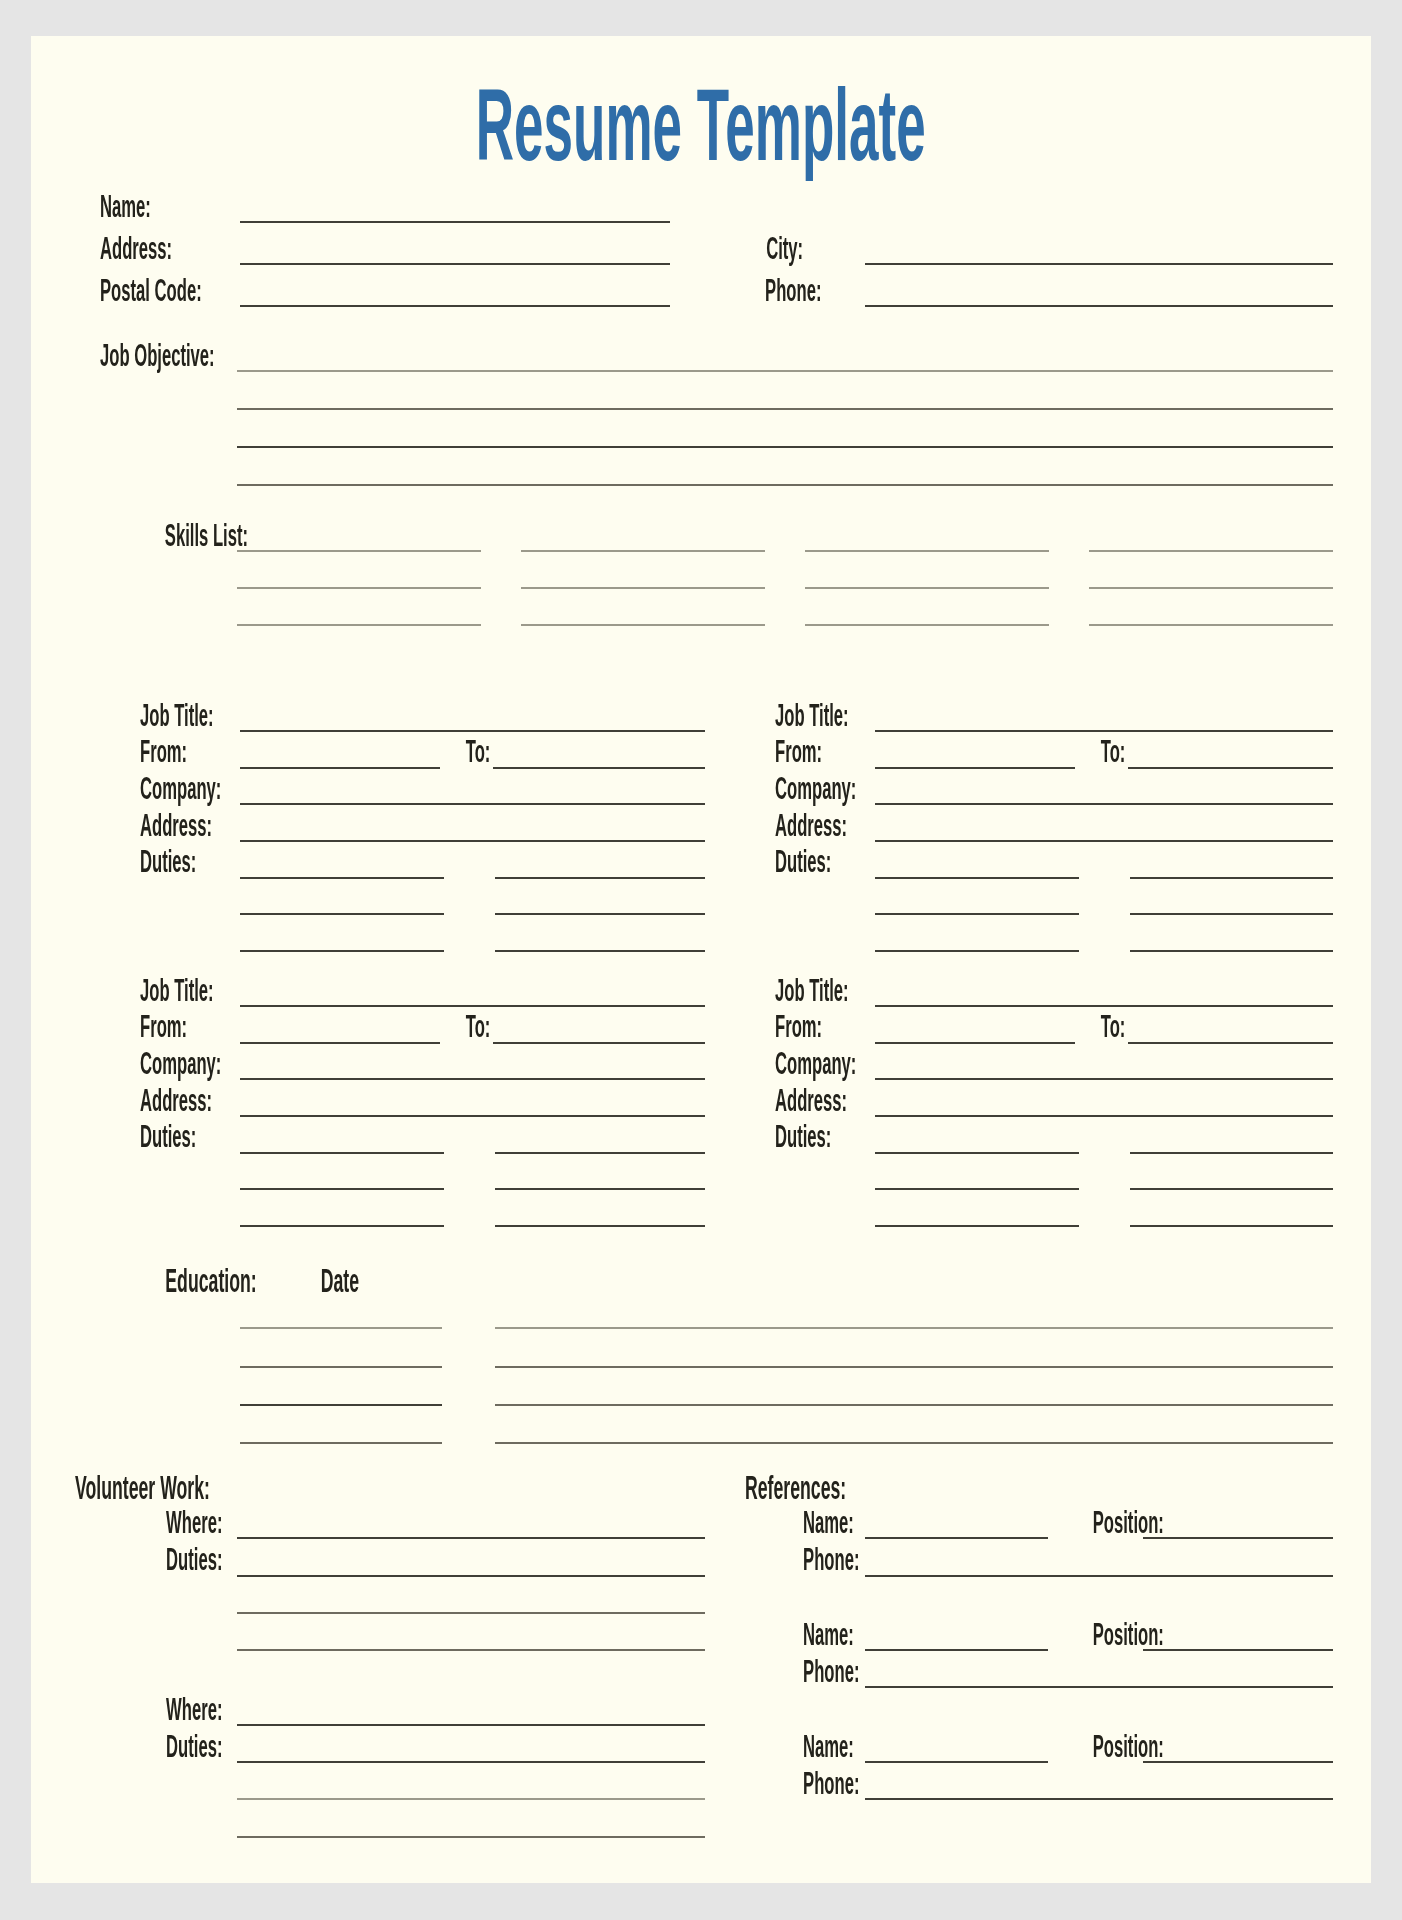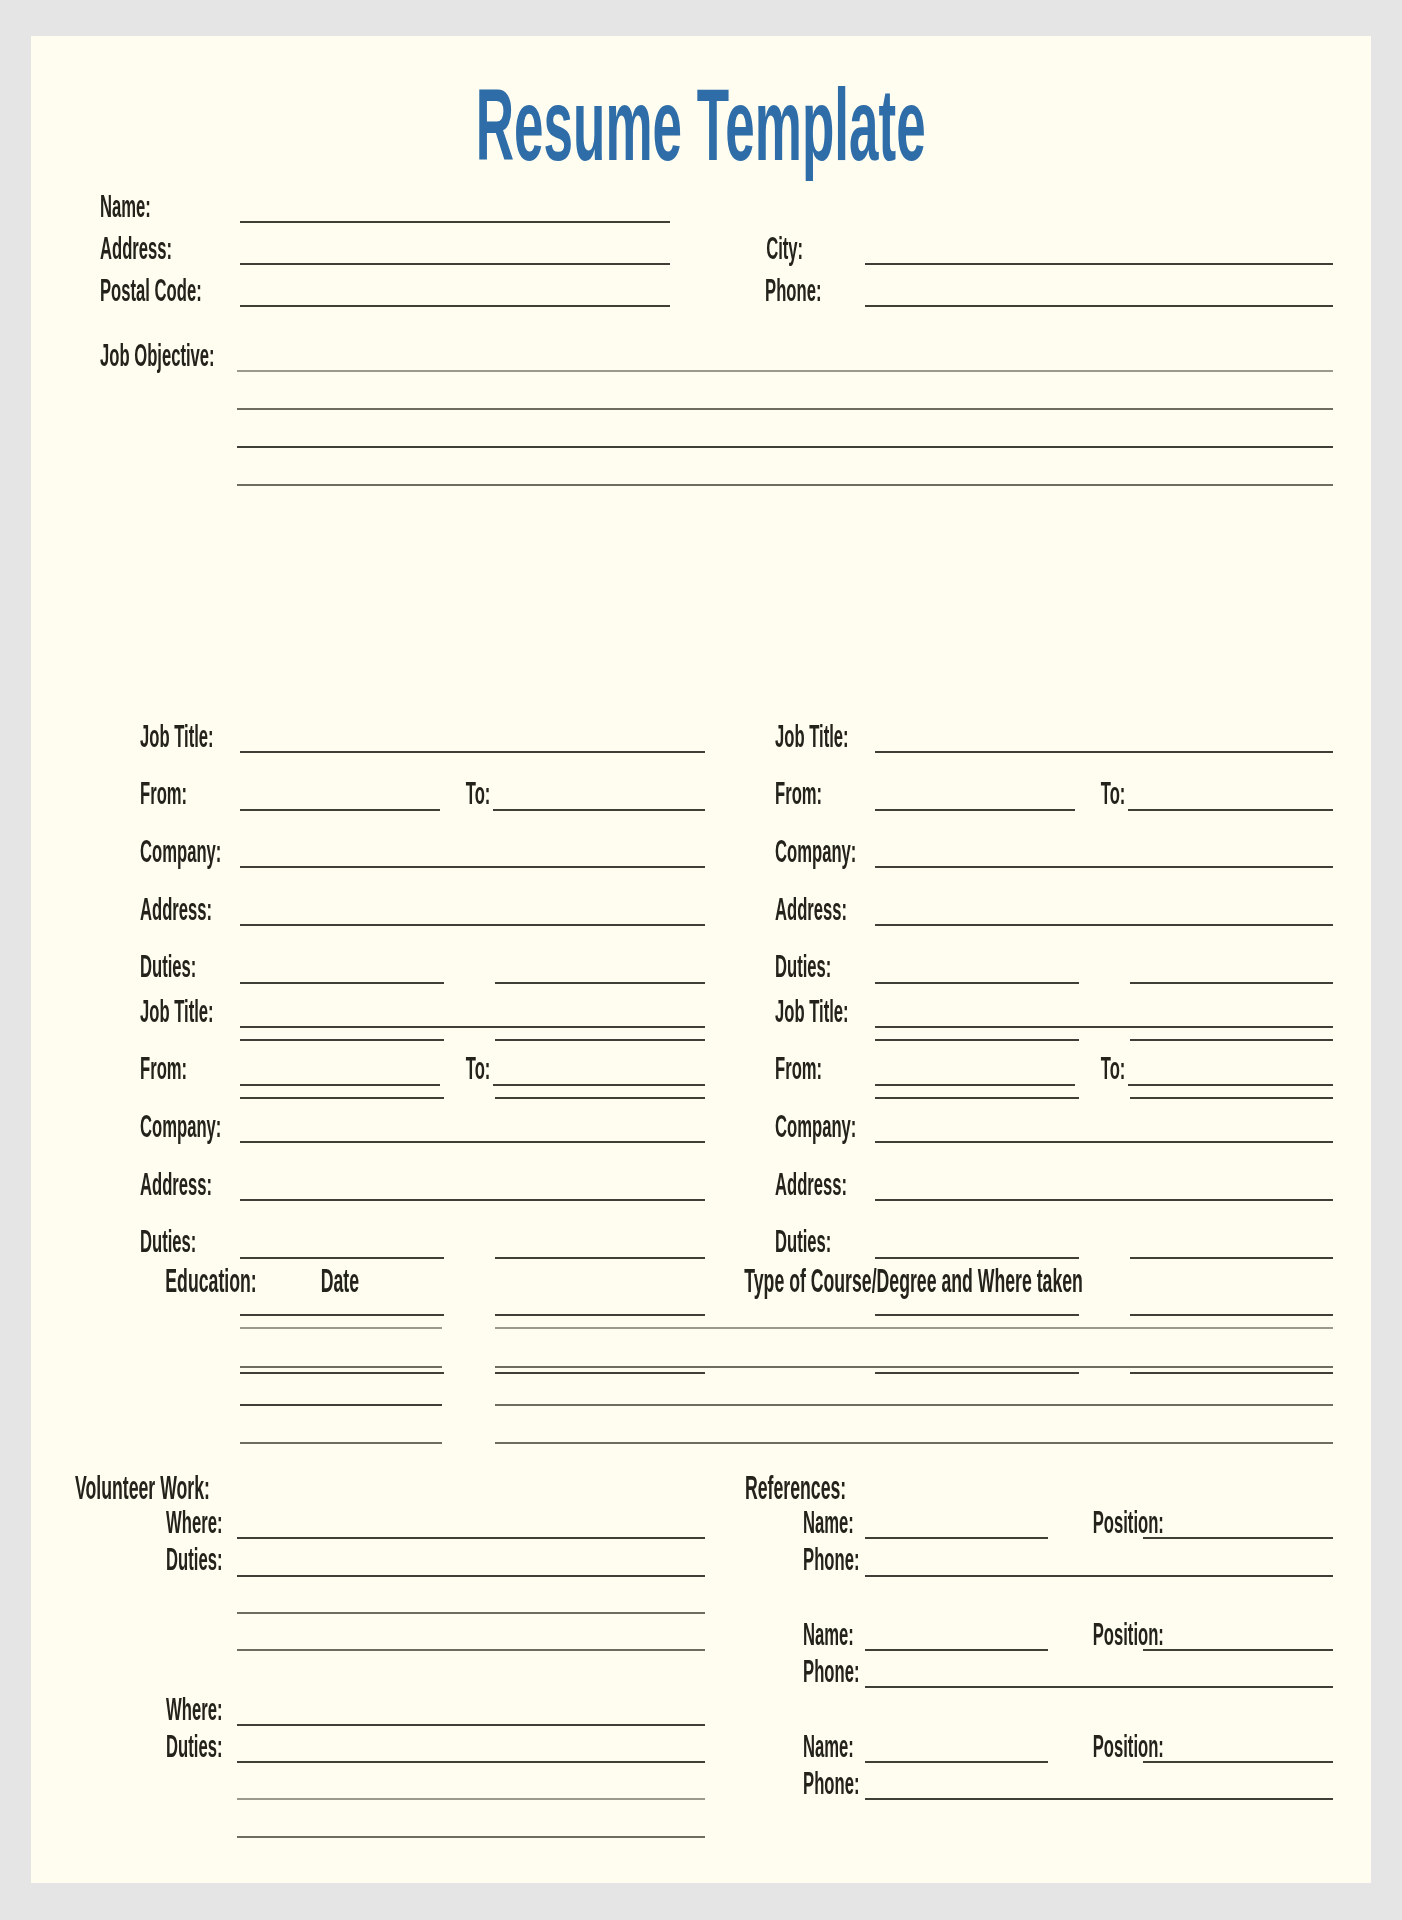--- a/index.html
+++ b/index.html
@@ -40,21 +40,21 @@
   .ln.m { background:#6e6b5f; }
   .ln.g { background:#9b998b; }
 
   .sp { height:1px; }
 
   
   .r42 { height:42px; }
   .r38 { height:38px; }
   .r383 { height:38.3px; }
   .r373 { height:37.3px; }
-  .r367 { height:36.7px;margin-top:21px; }
+  .r367 { height:36.7px; }
 
   .title {
     position:absolute; left:0; top:74px; width:100%;
     text-align:center; font-weight:bold; font-size:102px; line-height:1;
     color:#2f6da8; white-space:nowrap;
   }
   .title > span { display:inline-block; transform:scaleX(0.52); transform-origin:50% 100%; }
 
   
   .skills-grid {
@@ -117,20 +117,39 @@
     <div class="row r38">
       <div class="sp" style="width:137px;"></div>
       <div class="ln fl"></div>
     </div>
     <div class="row r38">
       <div class="sp" style="width:137px;"></div>
       <div class="ln m fl"></div>
     </div>
   </div>
 
+  <div class="abs row" style="left:100px; top:515px; width:1233px; align-items:flex-start;">
+    <div class="lbl r373 r" style="width:137px;">
+        <span>Skills List:</span>
+      </div>
+    <div class="skills-grid">
+      <div class="ln g"></div>
+      <div class="ln g"></div>
+      <div class="ln g"></div>
+      <div class="ln g"></div>
+      <div class="ln g"></div>
+      <div class="ln g"></div>
+      <div class="ln g"></div>
+      <div class="ln g"></div>
+      <div class="ln g"></div>
+      <div class="ln g"></div>
+      <div class="ln g"></div>
+      <div class="ln g"></div>
+    </div>
+  </div>
 
 
   <div class="abs" style="left:140px; top:695.3px; width:565px;">
     <div class="row r367">
       <div class="lbl" style="width:100px;">
           <span>Job Title:</span>
         </div>
       <div class="ln fl"></div>
     </div>
     <div class="row r367">
@@ -331,23 +350,20 @@
   </div>
 
   <div class="abs row r38" style="left:100px; top:1260px; width:1233px;">
     <div class="lbl big r" style="width:137px;margin-top:44px;">
         <span>Education:</span>
       </div>
     <div class="lbl big ctr" style="width:205px;">
         <span>Date</span>
       </div>
     <div class="sp" style="width:53px;"></div>
-    <div class="lbl big ctr fl">
-        <span>Type of Course/Degree and Where taken</span>
-      </div>
   </div>
   <div class="abs" style="left:100px; top:1291px; width:1233px;">
     <div class="row r383">
       <div class="sp" style="width:140px;"></div>
       <div class="ln g" style="width:202px;"></div>
       <div class="sp" style="width:53px;"></div>
       <div class="ln g fl"></div>
     </div>
     <div class="row r383">
       <div class="sp" style="width:140px;"></div>

